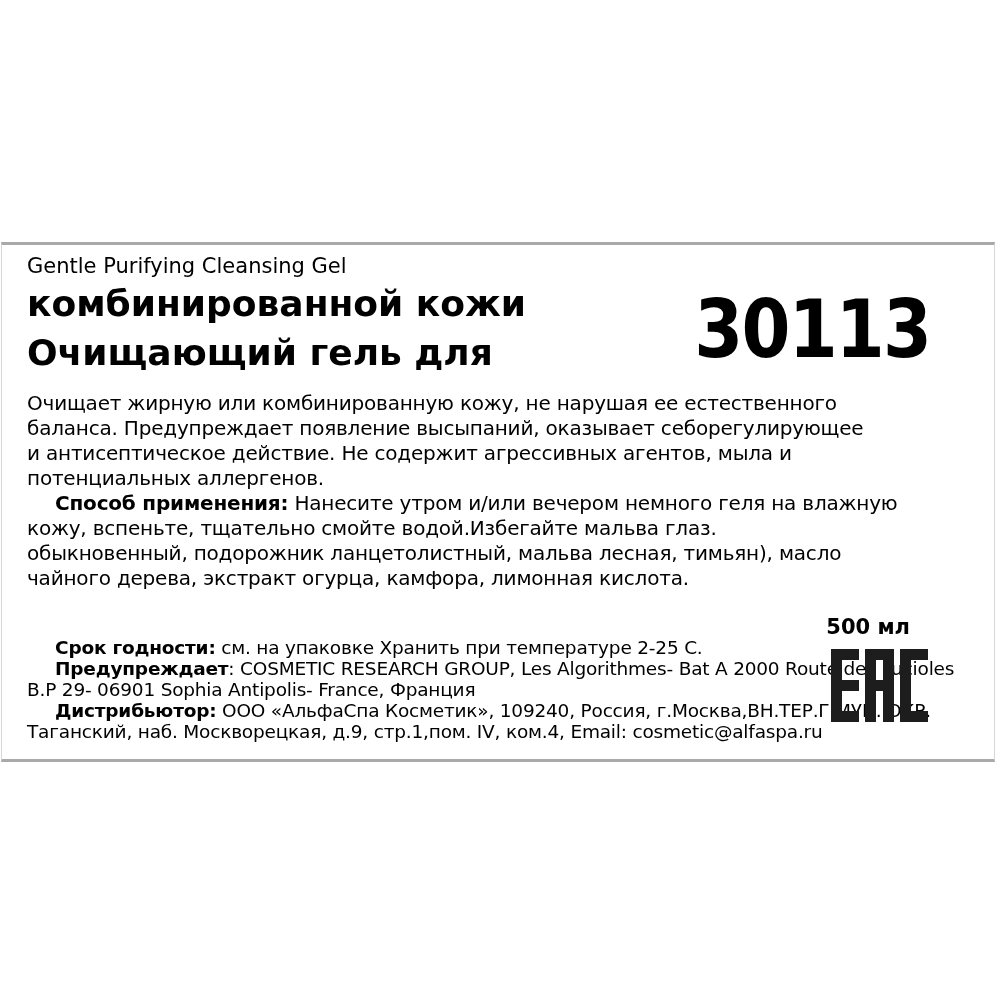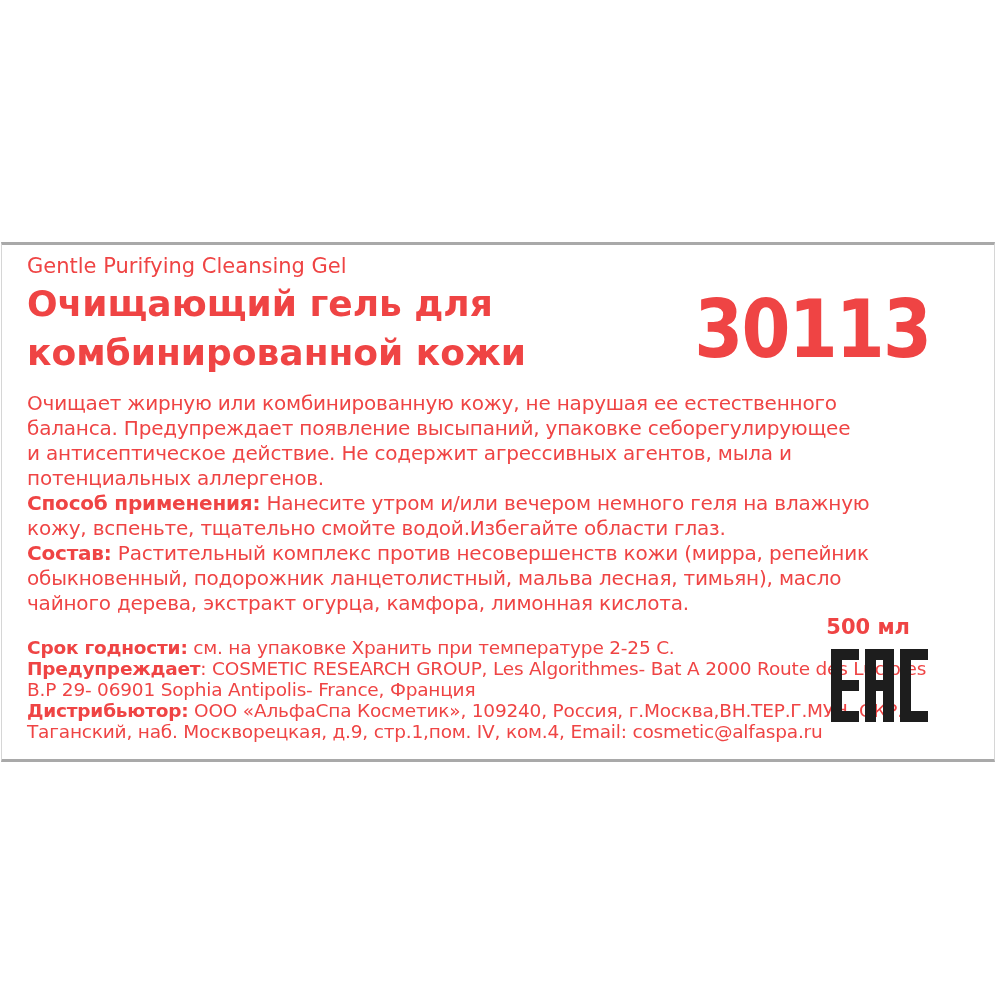--- a/index.html
+++ b/index.html
@@ -7,21 +7,21 @@
     padding: 0;
     background: #ffffff;
     font-family: "DejaVu Sans", "Liberation Sans", sans-serif;
   }
   .page {
     position: relative;
     width: 1000px;
     height: 1000px;
     background: #ffffff;
     overflow: hidden;
-    color: #ef4444;
+    color: #000000;
   }
   .label-box {
     position: absolute;
     left: 1px;
     top: 242px;
     width: 992px;
     height: 514px;
     background: #ffffff;
     border-top: 3px solid #a9a9a9;
     border-bottom: 3px solid #a9a9a9;
@@ -83,45 +83,44 @@
     white-space: nowrap;
     letter-spacing: -0.2px;
   }
   .eac {
     position: absolute;
     left: 829px;
     top: 404px;
     width: 97px;
     height: 73px;
   }
-  b { font-weight: bold; }
+  b { font-weight: bold; margin-left: 28px; }
 </style>
 </head>
 <body>
 
 <div class="page">
   <div class="label-box">
 
     <div class="en-name">Gentle Purifying Cleansing Gel</div>
 
     <div class="title">
+      <div>комбинированной кожи</div>
       <div>Очищающий гель для</div>
-      <div>комбинированной кожи</div>
     </div>
 
     <div class="sku">30113</div>
 
     <div class="main-text">
       <div>Очищает жирную или комбинированную кожу, не нарушая ее естественного</div>
-      <div>баланса. Предупреждает появление высыпаний, упаковке себорегулирующее</div>
+      <div>баланса. Предупреждает появление высыпаний, оказывает себорегулирующее</div>
       <div>и антисептическое действие. Не содержит агрессивных агентов, мыла и</div>
       <div>потенциальных аллергенов.</div>
       <div><b>Способ применения:</b><span> Нанесите утром и/или вечером немного геля на влажную</span></div>
-      <div>кожу, вспеньте, тщательно смойте водой.Избегайте области глаз.</div>
-      <div><b>Состав:</b><span> Растительный комплекс против несовершенств кожи (мирра, репейник</span></div>
+      <div>кожу, вспеньте, тщательно смойте водой.Избегайте мальва глаз.</div>
       <div>обыкновенный, подорожник ланцетолистный, мальва лесная, тимьян), масло</div>
       <div>чайного дерева, экстракт огурца, камфора, лимонная кислота.</div>
     </div>
 
     <div class="volume">500 мл</div>
 
     <div class="fine-print">
       <div><b>Срок годности:</b><span> см. на упаковке Хранить при температуре 2-25 С.</span></div>
       <div><b>Предупреждает</b><span>: COSMETIC RESEARCH GROUP, Les Algorithmes- Bat A 2000 Route des Lucioles</span></div>
       <div>B.P 29- 06901 Sophia Antipolis- France, Франция</div>

